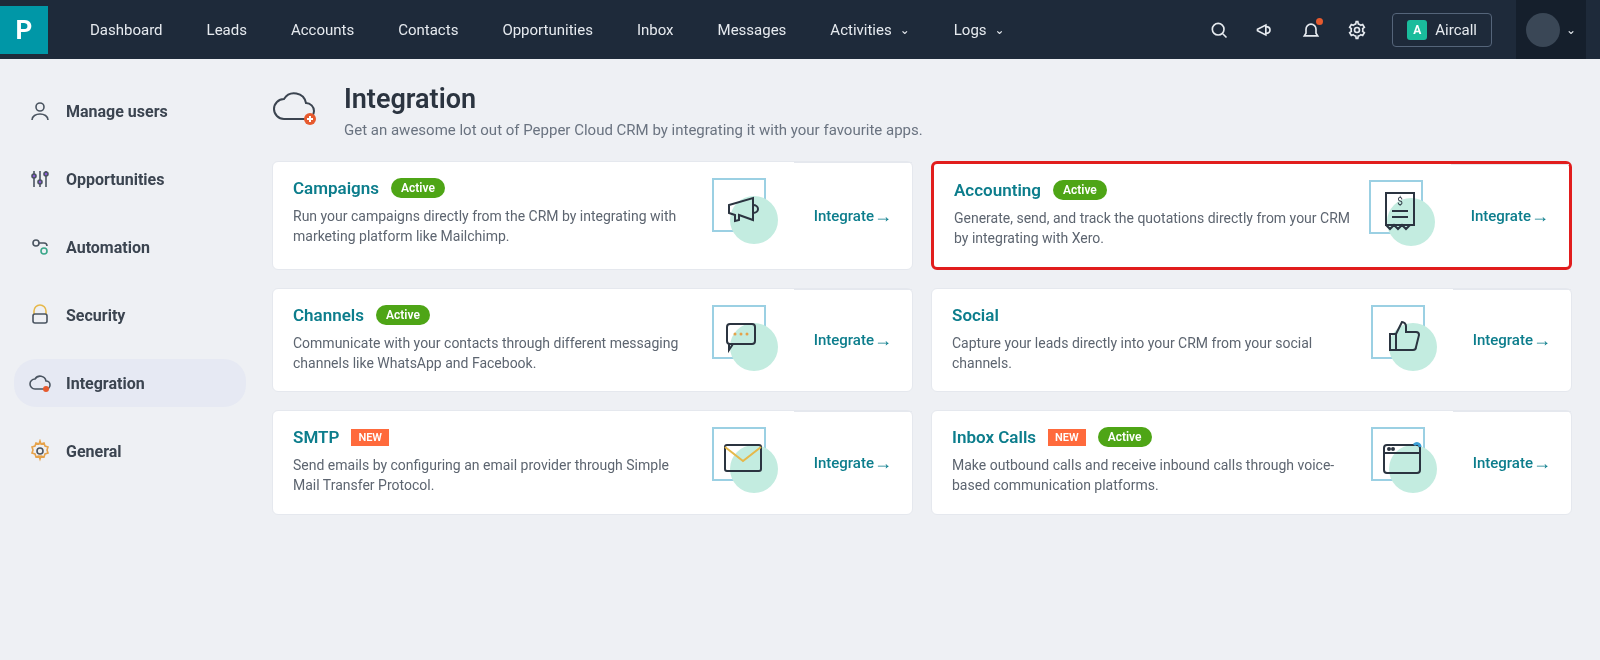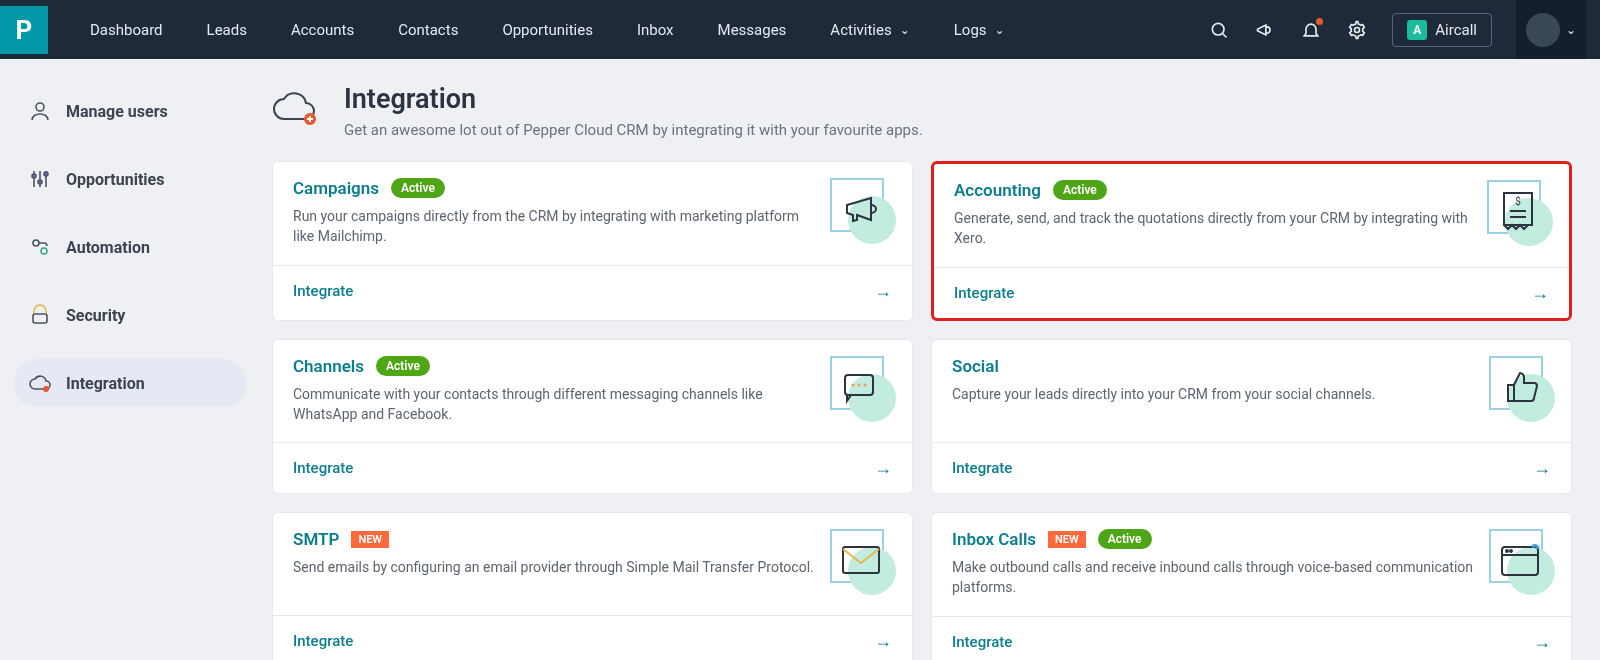--- a/index.html
+++ b/index.html
@@ -20,21 +20,21 @@
 .sidebar{width:260px;padding:28px 14px 0 14px;font-weight:bold;}
 .sb-item{display:flex;align-items:center;gap:14px;padding:12px 14px;font-size:16px;color:#3b4450;border-radius:22px;cursor:pointer;margin-bottom:20px;}
 .sb-item.active{background:#e6e9f3;}
 .sb-icon{width:24px;height:24px;display:flex;align-items:center;justify-content:center;flex-shrink:0;}
 .main{flex:1;padding:24px 28px 0 12px;overflow:auto;}
 .page-head{display:flex;gap:24px;margin-bottom:22px;}
 .head-icon{width:48px;height:40px;margin-top:4px;}
 .page-title{font-size:27px;font-weight:600;color:#2b3440;margin-bottom:6px;}
 .page-sub{font-size:15px;color:#6a7380;}
 .grid{display:grid;grid-template-columns:1fr 1fr;gap:18px;}
-.card{background:#fff;border:1px solid #e5e8ee;border-radius:6px;display:flex;flex-direction:column;position:relative;}
+.card{background:#fff;border:1px solid #e5e8ee;border-radius:6px;display:flex;position:relative;}
 .card.highlight{border:3px solid #e11d1d;}
 .card-body{padding:16px 20px 18px 20px;display:flex;gap:14px;min-height:102px;}
 .card-text{flex:1;}
 .card-title-row{display:flex;align-items:center;gap:12px;margin-bottom:8px;}
 .card-title{font-size:17px;font-weight:600;color:#0c7d8c;}
 .badge{font-size:12px;font-weight:600;padding:3px 10px;border-radius:12px;}
 .badge.active{background:#4ea516;color:#fff;}
 .badge.new{background:#ff6a3c;color:#fff;border-radius:0;padding:2px 7px;font-size:11px;}
 .card-desc{font-size:14px;color:#5d6570;line-height:1.45;}
 .card-icon{width:62px;height:62px;position:relative;align-self:flex-start;}
@@ -148,20 +148,29 @@
     </div>
     <div class="sb-item active">
       <span class="sb-icon">
           <svg width="24" height="24" viewBox="0 0 24 24" fill="none" stroke="#4a5460" stroke-width="1.6">
             <path d="M7 18a5 5 0 010-10 6 6 0 0111 2 4 4 0 010 8H7z"></path>
             <circle cx="18" cy="18" r="3" fill="#e65a2e" stroke="none"></circle>
           </svg>
         </span>
       <span>Integration</span>
     </div>
+    <div class="sb-item">
+      <span class="sb-icon">
+          <svg width="24" height="24" viewBox="0 0 24 24" fill="none" stroke="#4a5460" stroke-width="1.6">
+            <circle cx="12" cy="12" r="3"></circle>
+            <path d="M12 2l1 3 3-1 1 3 3 1-1 3 1 3-3 1-1 3-3-1-1 3-1-3-3 1-1-3-3-1 1-3-1-3 3-1 1-3 3 1 1-3z" stroke="#e6a24a"></path>
+          </svg>
+        </span>
+      <span>General</span>
+    </div>
   </div>
 
   <div class="main">
     <div class="page-head">
       <div class="head-icon">
         <svg width="48" height="40" viewBox="0 0 48 40" fill="none" stroke="#3b4450" stroke-width="2">
             <path d="M12 32a10 10 0 010-20 12 12 0 0122 4 8 8 0 010 16H12z"></path>
             <circle cx="38" cy="32" r="6" fill="#e65a2e" stroke="none"></circle>
             <path d="M38 29v6M35 32h6" stroke="#fff" stroke-width="2"></path>
           </svg>

